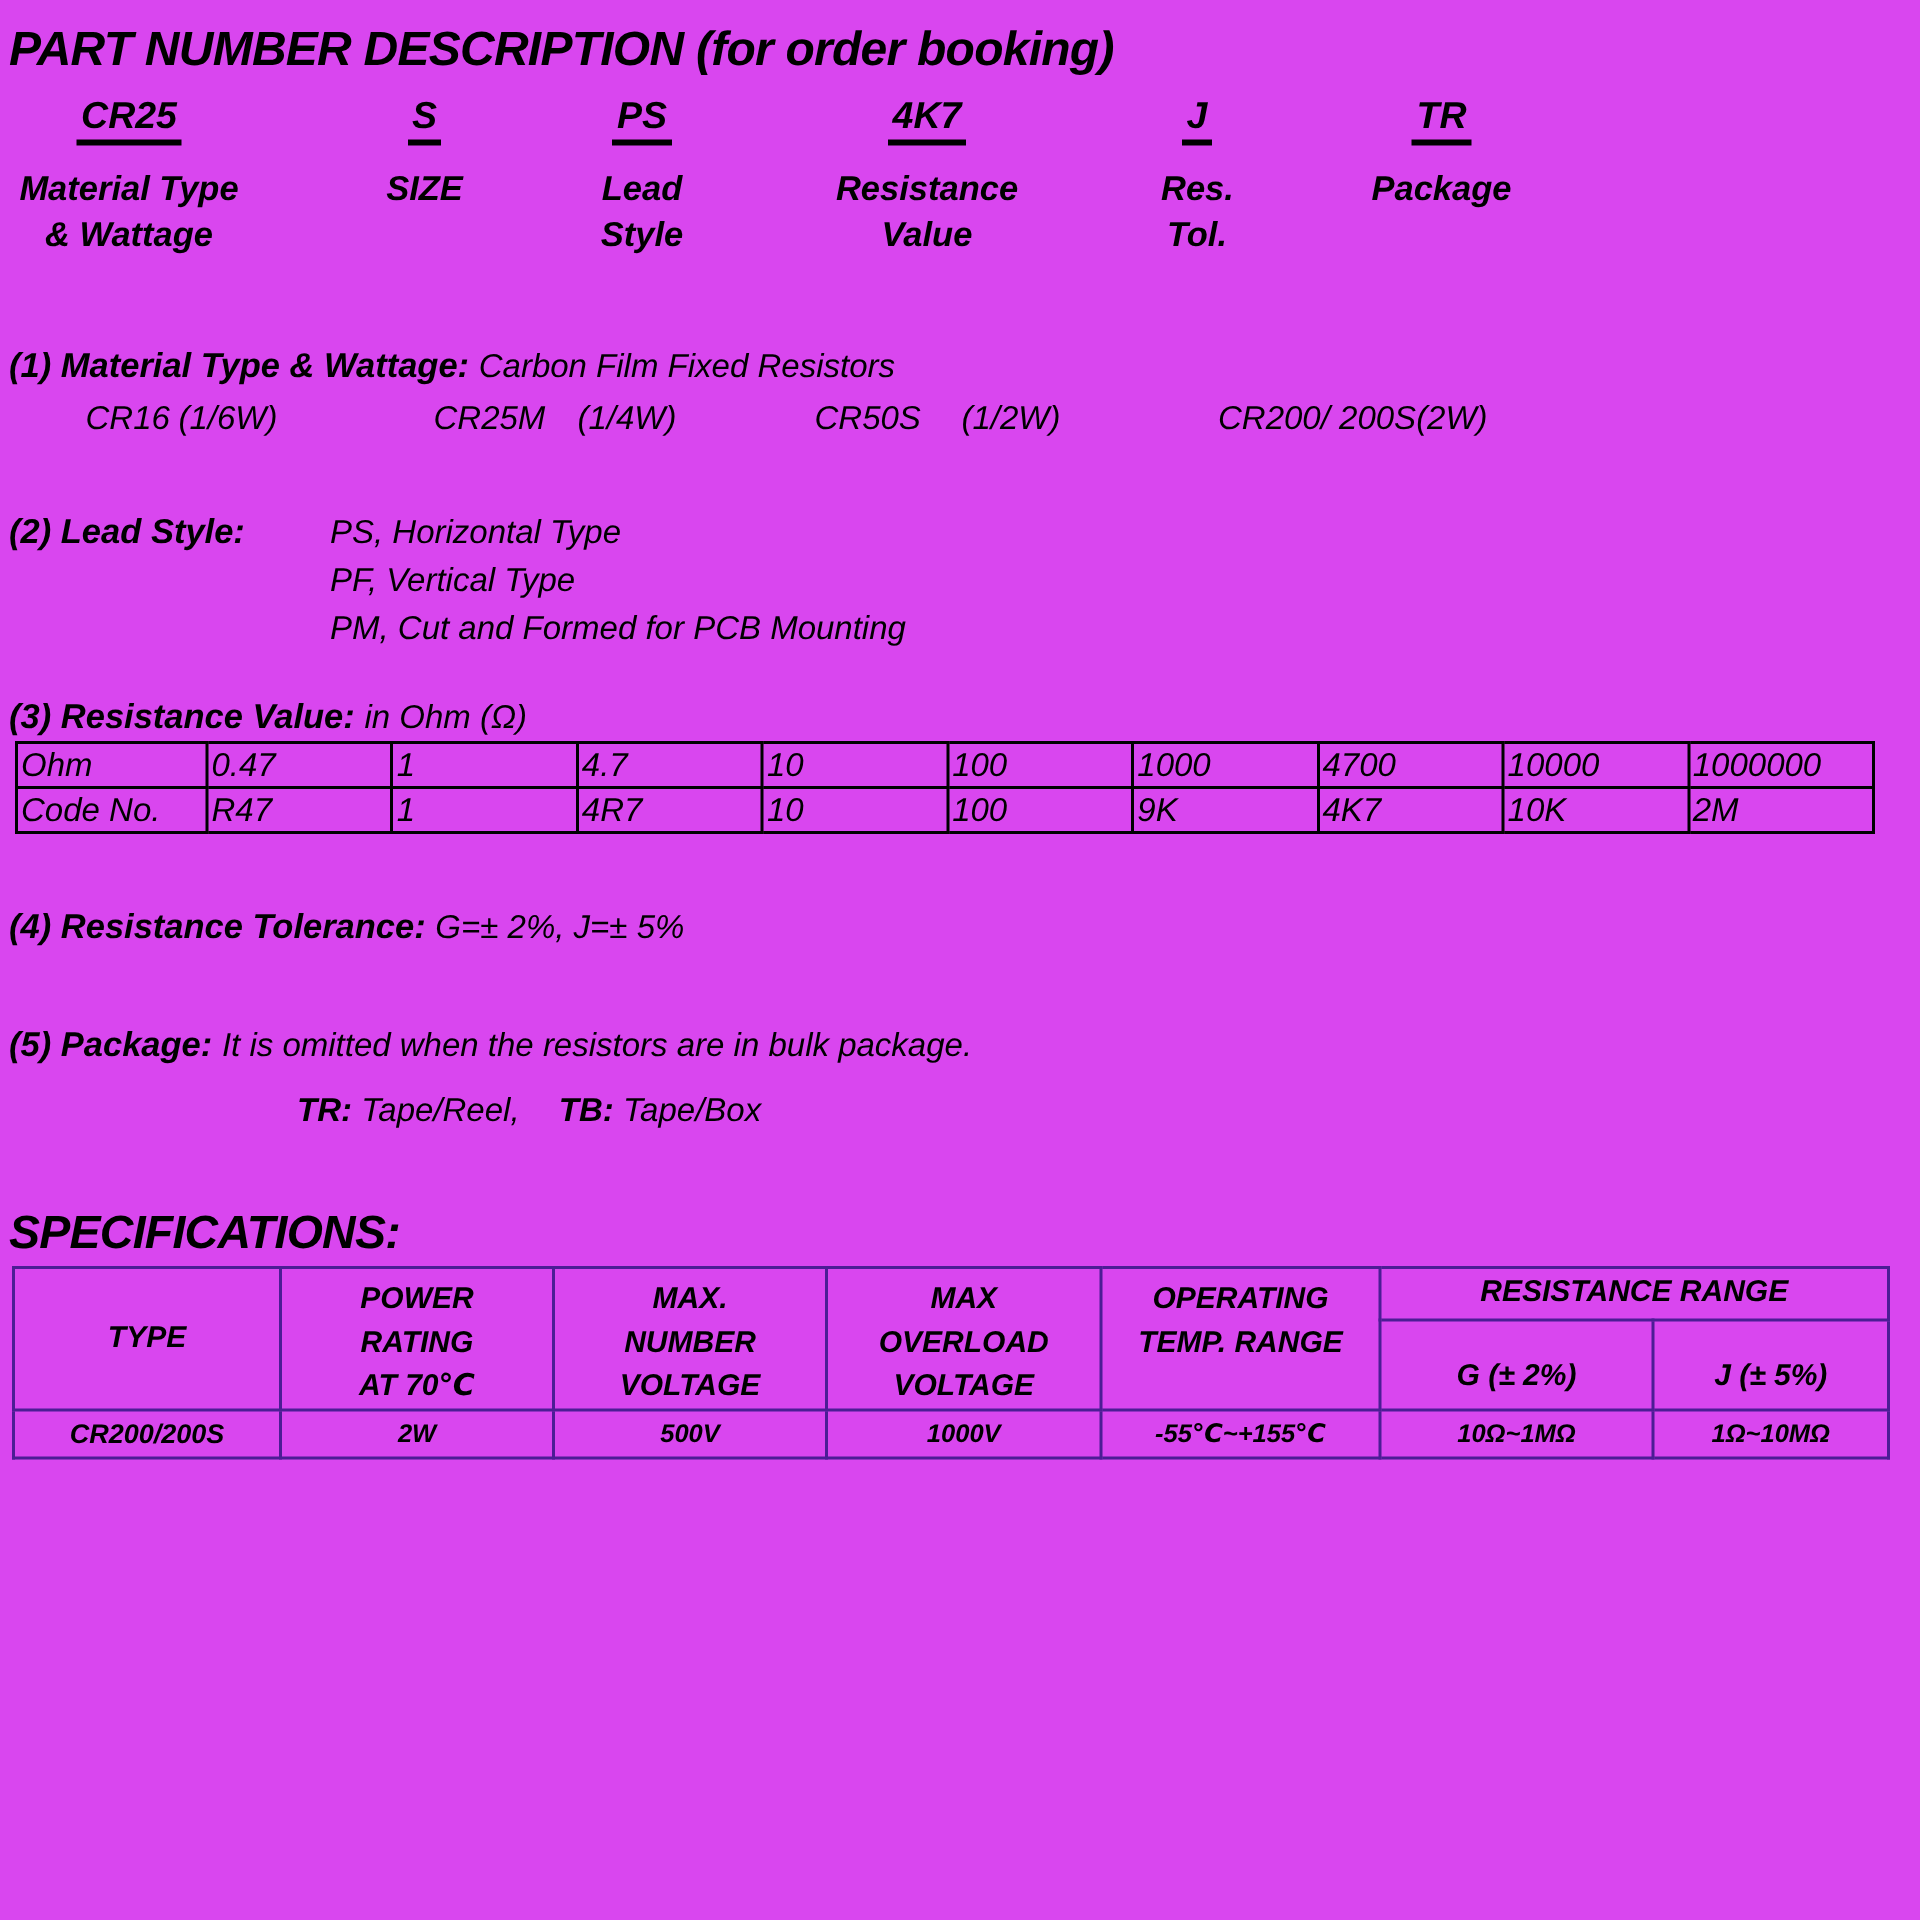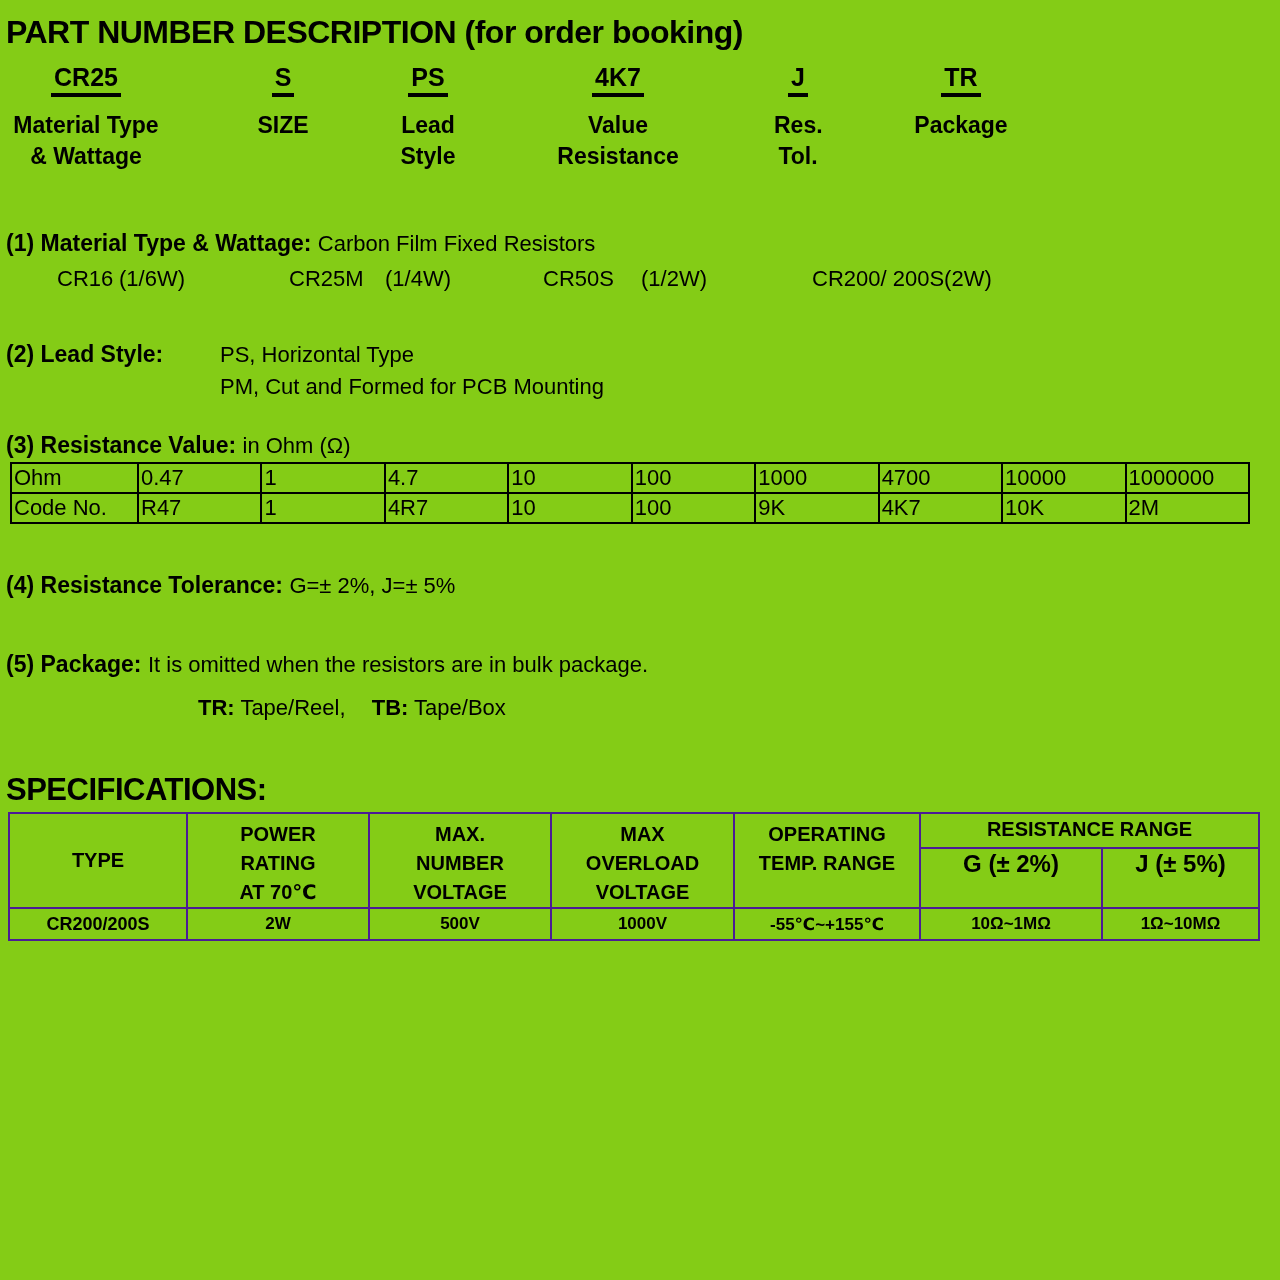--- a/index.html
+++ b/index.html
@@ -7,21 +7,22 @@
   body {
     width: 1280px; height: 1280px;
     font-family: "Liberation Sans", "DejaVu Sans", sans-serif;
     color: #000;
   }
   .page {
     position: relative;
     width: 1280px; height: 1280px;
     padding: 14px 0 0 6px;
     overflow: hidden;
-    background: #84cc16;
+    background: #d946ef;
+    font-style: italic;
   }
   
   .doc-title {
     font-size: 32px; font-weight: bold; letter-spacing: -0.5px;
     margin: 0; line-height: 36px; white-space: nowrap;
   }
   
   .pn-row { display: flex; margin: 14px 0 0 -6px; }
   .pn-col { text-align: center; white-space: nowrap; flex: 0 0 auto; }
   .w1 { width: 172px; } .w2 { width: 222px; } .w3 { width: 68px; }
@@ -64,21 +65,21 @@
   
   .spec-head { margin-top: 51px; font-size: 31px; font-weight: bold; letter-spacing: -0.5px; }
   .spec-table { border-collapse: collapse; table-layout: fixed; width: 1250px; margin: 4px 0 0 2px; }
   .spec-table th, .spec-table td { border: 2px solid #4c1d95; padding: 0; }
   .spec-table th {
     font-size: 20px; font-weight: bold; text-align: center;
     vertical-align: top; padding-top: 6px; line-height: 29px;
   }
   .spec-table th.v-mid { vertical-align: middle; padding-top: 0; }
   .spec-table th.rr-head { height: 33px; padding-top: 2px; line-height: 26px; }
-  .spec-table th.rr-sub { height: 57px; font-size: 24px; padding-top: 0; }
+  .spec-table th.rr-sub { height: 57px; font-size: 20px; padding-top: 22px; }
   .spec-table td {
     height: 32px; text-align: center; font-weight: bold; font-size: 17px; vertical-align: middle;
   }
   .spec-table td.type-cell { font-size: 18px; }
 </style>
 </head>
 <body>
 
 <div class="page">
 
@@ -100,22 +101,22 @@
     </div>
     <div class="pn-col pn-label w2">
       <div>SIZE</div>
       <div></div>
     </div>
     <div class="pn-col pn-label w3">
       <div>Lead</div>
       <div>Style</div>
     </div>
     <div class="pn-col pn-label w4">
+      <div>Resistance</div>
       <div>Value</div>
-      <div>Resistance</div>
     </div>
     <div class="pn-col pn-label w5">
       <div>Res.</div>
       <div>Tol.</div>
     </div>
     <div class="pn-col pn-label w6">
       <div>Package</div>
       <div></div>
     </div>
   </div>
@@ -131,20 +132,21 @@
       <div class="mat-cell"><span class="mat-name mn2">CR25M</span><span>(1/4W)</span></div>
       <div class="mat-cell"><span class="mat-name mn3">CR50S</span><span>(1/2W)</span></div>
       <div class="mat-cell"><span class="mat-name">CR200/ 200S(2W)</span><span></span></div>
     </div>
   </div>
 
   <div class="sec2">
     <div class="sec2-line">
       <span class="sec2-label"><span>(2)</span> <span>Lead Style:</span></span><span>PS, Horizontal Type</span>
     </div>
+    <div class="sec2-line sec2-indent">PF, Vertical Type</div>
     <div class="sec2-line sec2-indent">PM, Cut and Formed for PCB Mounting</div>
   </div>
 
   <div class="sec3">
     <div class="sec-head">
       <span>(3)</span>
       <span>Resistance Value:</span>
       <span class="normal">in Ohm (Ω)</span>
     </div>
     <table class="ohm-table">

